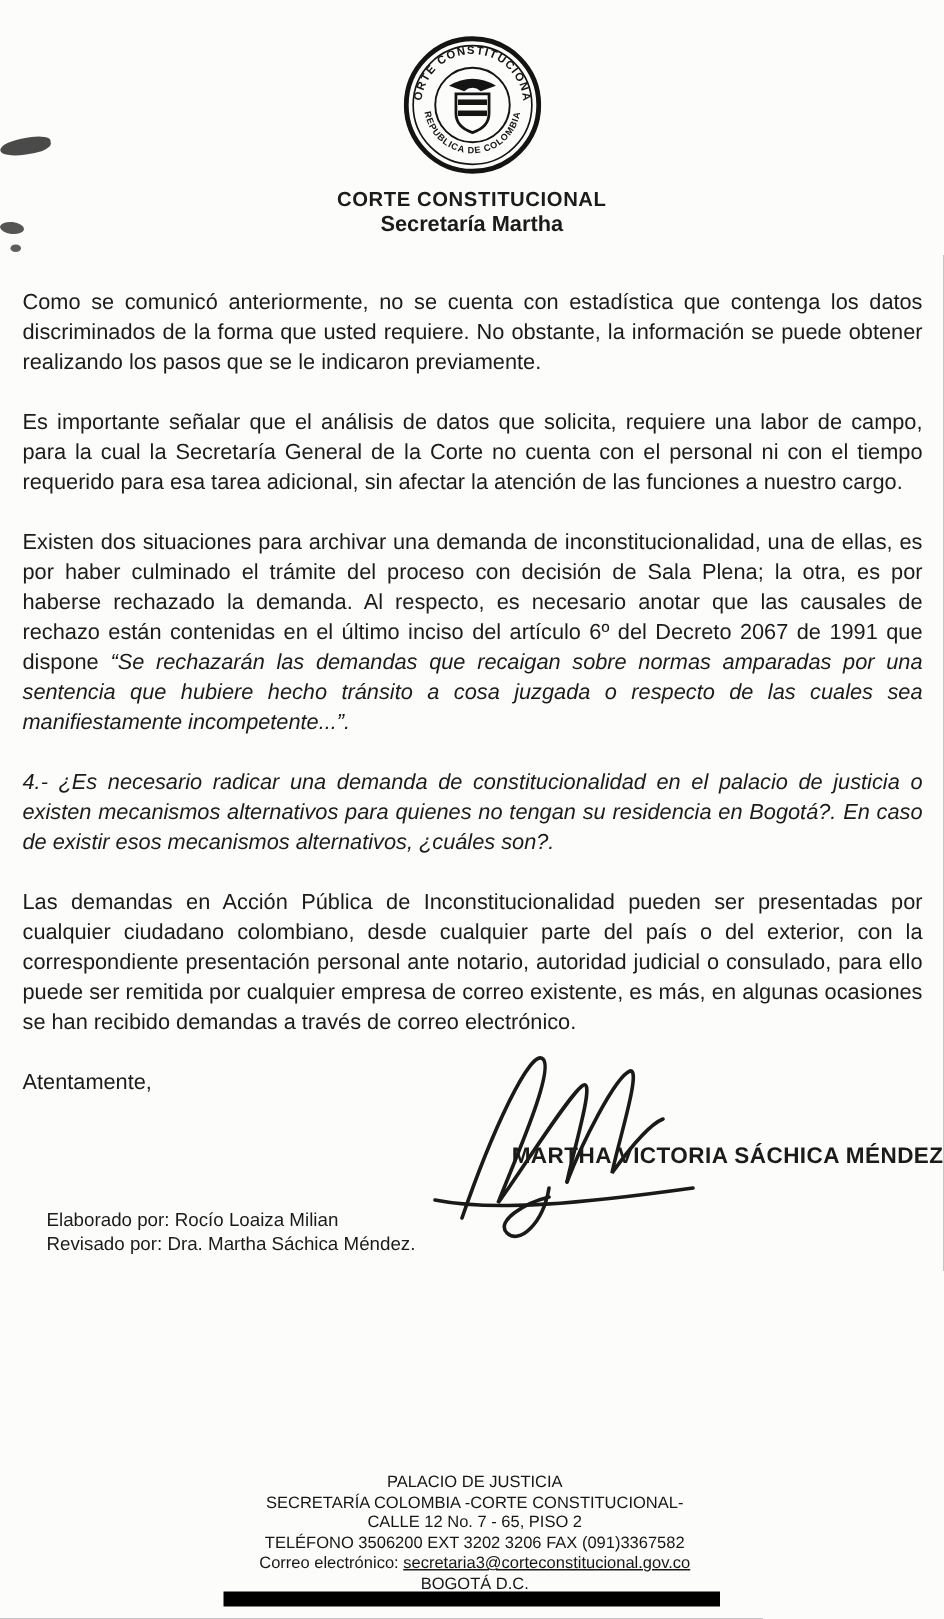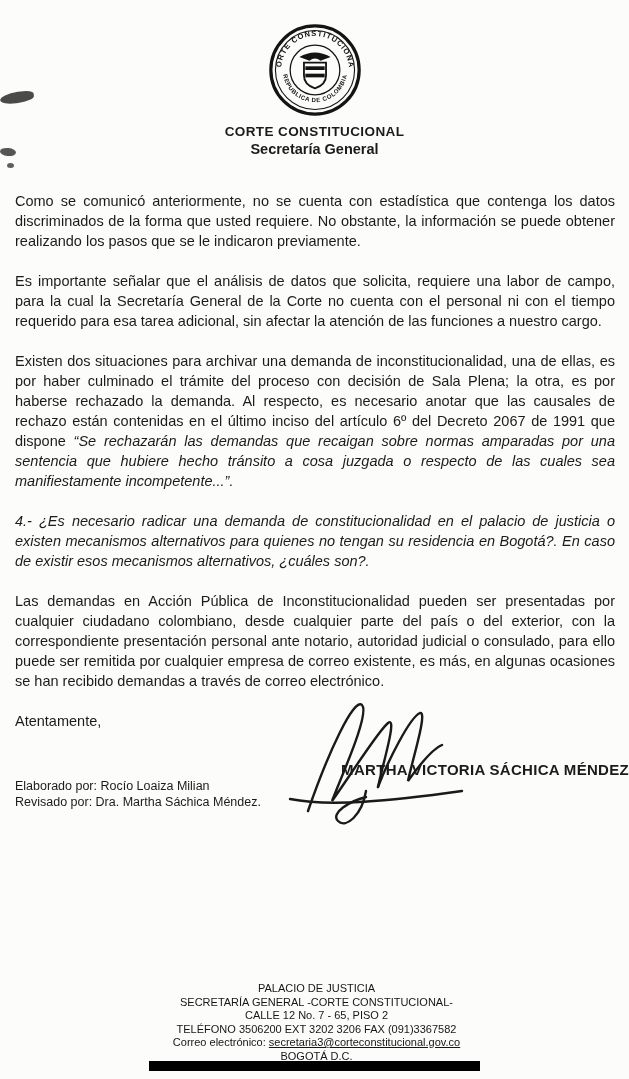--- a/index.html
+++ b/index.html
@@ -42,21 +42,21 @@
   
   .sig-block { position:relative; margin-top:30px; text-align:right; }
   .sig-scribble {
     position:absolute; left:50%; top:-78px; margin-left:-45px;
     pointer-events:none;
   }
   .sig-name  { font-size:15px; font-weight:bold; letter-spacing:.3px; position:relative; }
   .sig-title { font-size:15px; font-weight:bold; position:relative; }
   
   .prepared {
-    padding-left:15px;
+    margin-top:26px; padding-left:31px;
     font-size:12.5px; line-height:16px; text-align:left;
   }
   
   .footer {
     position:absolute; left:4px; right:0; top:982px;
     text-align:center; font-size:11px; line-height:13.5px; color:#161616;
   }
   .footer .email { text-decoration:underline; }
   .redaction-bar {
     position:absolute; left:149px; top:1061px;
@@ -88,21 +88,21 @@
         <textPath href="#arcBottom" startOffset="50%" text-anchor="middle" id="sealBottomText">REPUBLICA DE COLOMBIA</textPath>
       </text>
 
       <path d="M33,36 Q50,26 67,36 L56,40 Q50,35 44,40 Z" fill="#141414"></path>
 
       <path d="M38,42 h24 v14 q0,10 -12,14 q-12,-4 -12,-14 Z" fill="#fcfcfa" stroke="#141414" stroke-width="2"></path>
       <rect x="39.5" y="46" width="21" height="4" fill="#141414"></rect>
       <rect x="39.5" y="54" width="21" height="4" fill="#141414"></rect>
     </svg>
     <div class="org-title">CORTE CONSTITUCIONAL</div>
-    <div class="org-subtitle">Secretaría General</div>
+    <div class="org-subtitle">Secretaría Martha</div>
   </div>
 
   <div class="content">
     <p class="para">Como se comunicó anteriormente, no se cuenta con estadística que contenga los datos discriminados de la forma que usted requiere. No obstante, la información se puede obtener realizando los pasos que se le indicaron previamente.</p>
     <p class="para">Es importante señalar que el análisis de datos que solicita, requiere una labor de campo, para la cual la Secretaría General de la Corte no cuenta con el personal ni con el tiempo requerido para esa tarea adicional, sin afectar la atención de las funciones a nuestro cargo.</p>
     <p class="para"><span>Existen dos situaciones para archivar una demanda de inconstitucionalidad, una de ellas, es por haber culminado el trámite del proceso con decisión de Sala Plena; la otra, es por haberse rechazado la demanda. Al respecto, es necesario anotar que las causales de rechazo están contenidas en el último inciso del artículo 6º del Decreto 2067 de 1991 que dispone </span><span class="italic">“Se rechazarán las demandas que recaigan sobre normas amparadas por una sentencia que hubiere hecho tránsito a cosa juzgada o respecto de las cuales sea manifiestamente incompetente...”.</span></p>
     <p class="para italic">4.- ¿Es necesario radicar una demanda de constitucionalidad en el palacio de justicia o existen mecanismos alternativos para quienes no tengan su residencia en Bogotá?. En caso de existir esos mecanismos alternativos, ¿cuáles son?.</p>
     <p class="para">Las demandas en Acción Pública de Inconstitucionalidad pueden ser presentadas por cualquier ciudadano colombiano, desde cualquier parte del país o del exterior, con la correspondiente presentación personal ante notario, autoridad judicial o consulado, para ello puede ser remitida por cualquier empresa de correo existente, es más, en algunas ocasiones se han recibido demandas a través de correo electrónico.</p>
     <p class="para closing">Atentamente,</p>
   </div>
@@ -119,21 +119,21 @@
     <div class="sig-name">MARTHA VICTORIA SÁCHICA MÉNDEZ</div>
   </div>
 
   <div class="prepared">
     <div>Elaborado por: Rocío Loaiza Milian</div>
     <div>Revisado por: Dra. Martha Sáchica Méndez.</div>
   </div>
 
   <div class="footer">
     <div>PALACIO DE JUSTICIA</div>
-    <div>SECRETARÍA GENERAL -CORTE CONSTITUCIONAL-</div>
+    <div>SECRETARÍA COLOMBIA -CORTE CONSTITUCIONAL-</div>
     <div>CALLE 12 No. 7 - 65, PISO 2</div>
     <div>TELÉFONO 3506200 EXT 3202 3206 FAX (091)3367582</div>
     <div><span>Correo electrónico: </span><span class="email">secretaria3@corteconstitucional.gov.co</span></div>
     <div>BOGOTÁ D.C.</div>
   </div>
 
   <div class="redaction-bar"></div>
 </div>
 
 </body></html>

